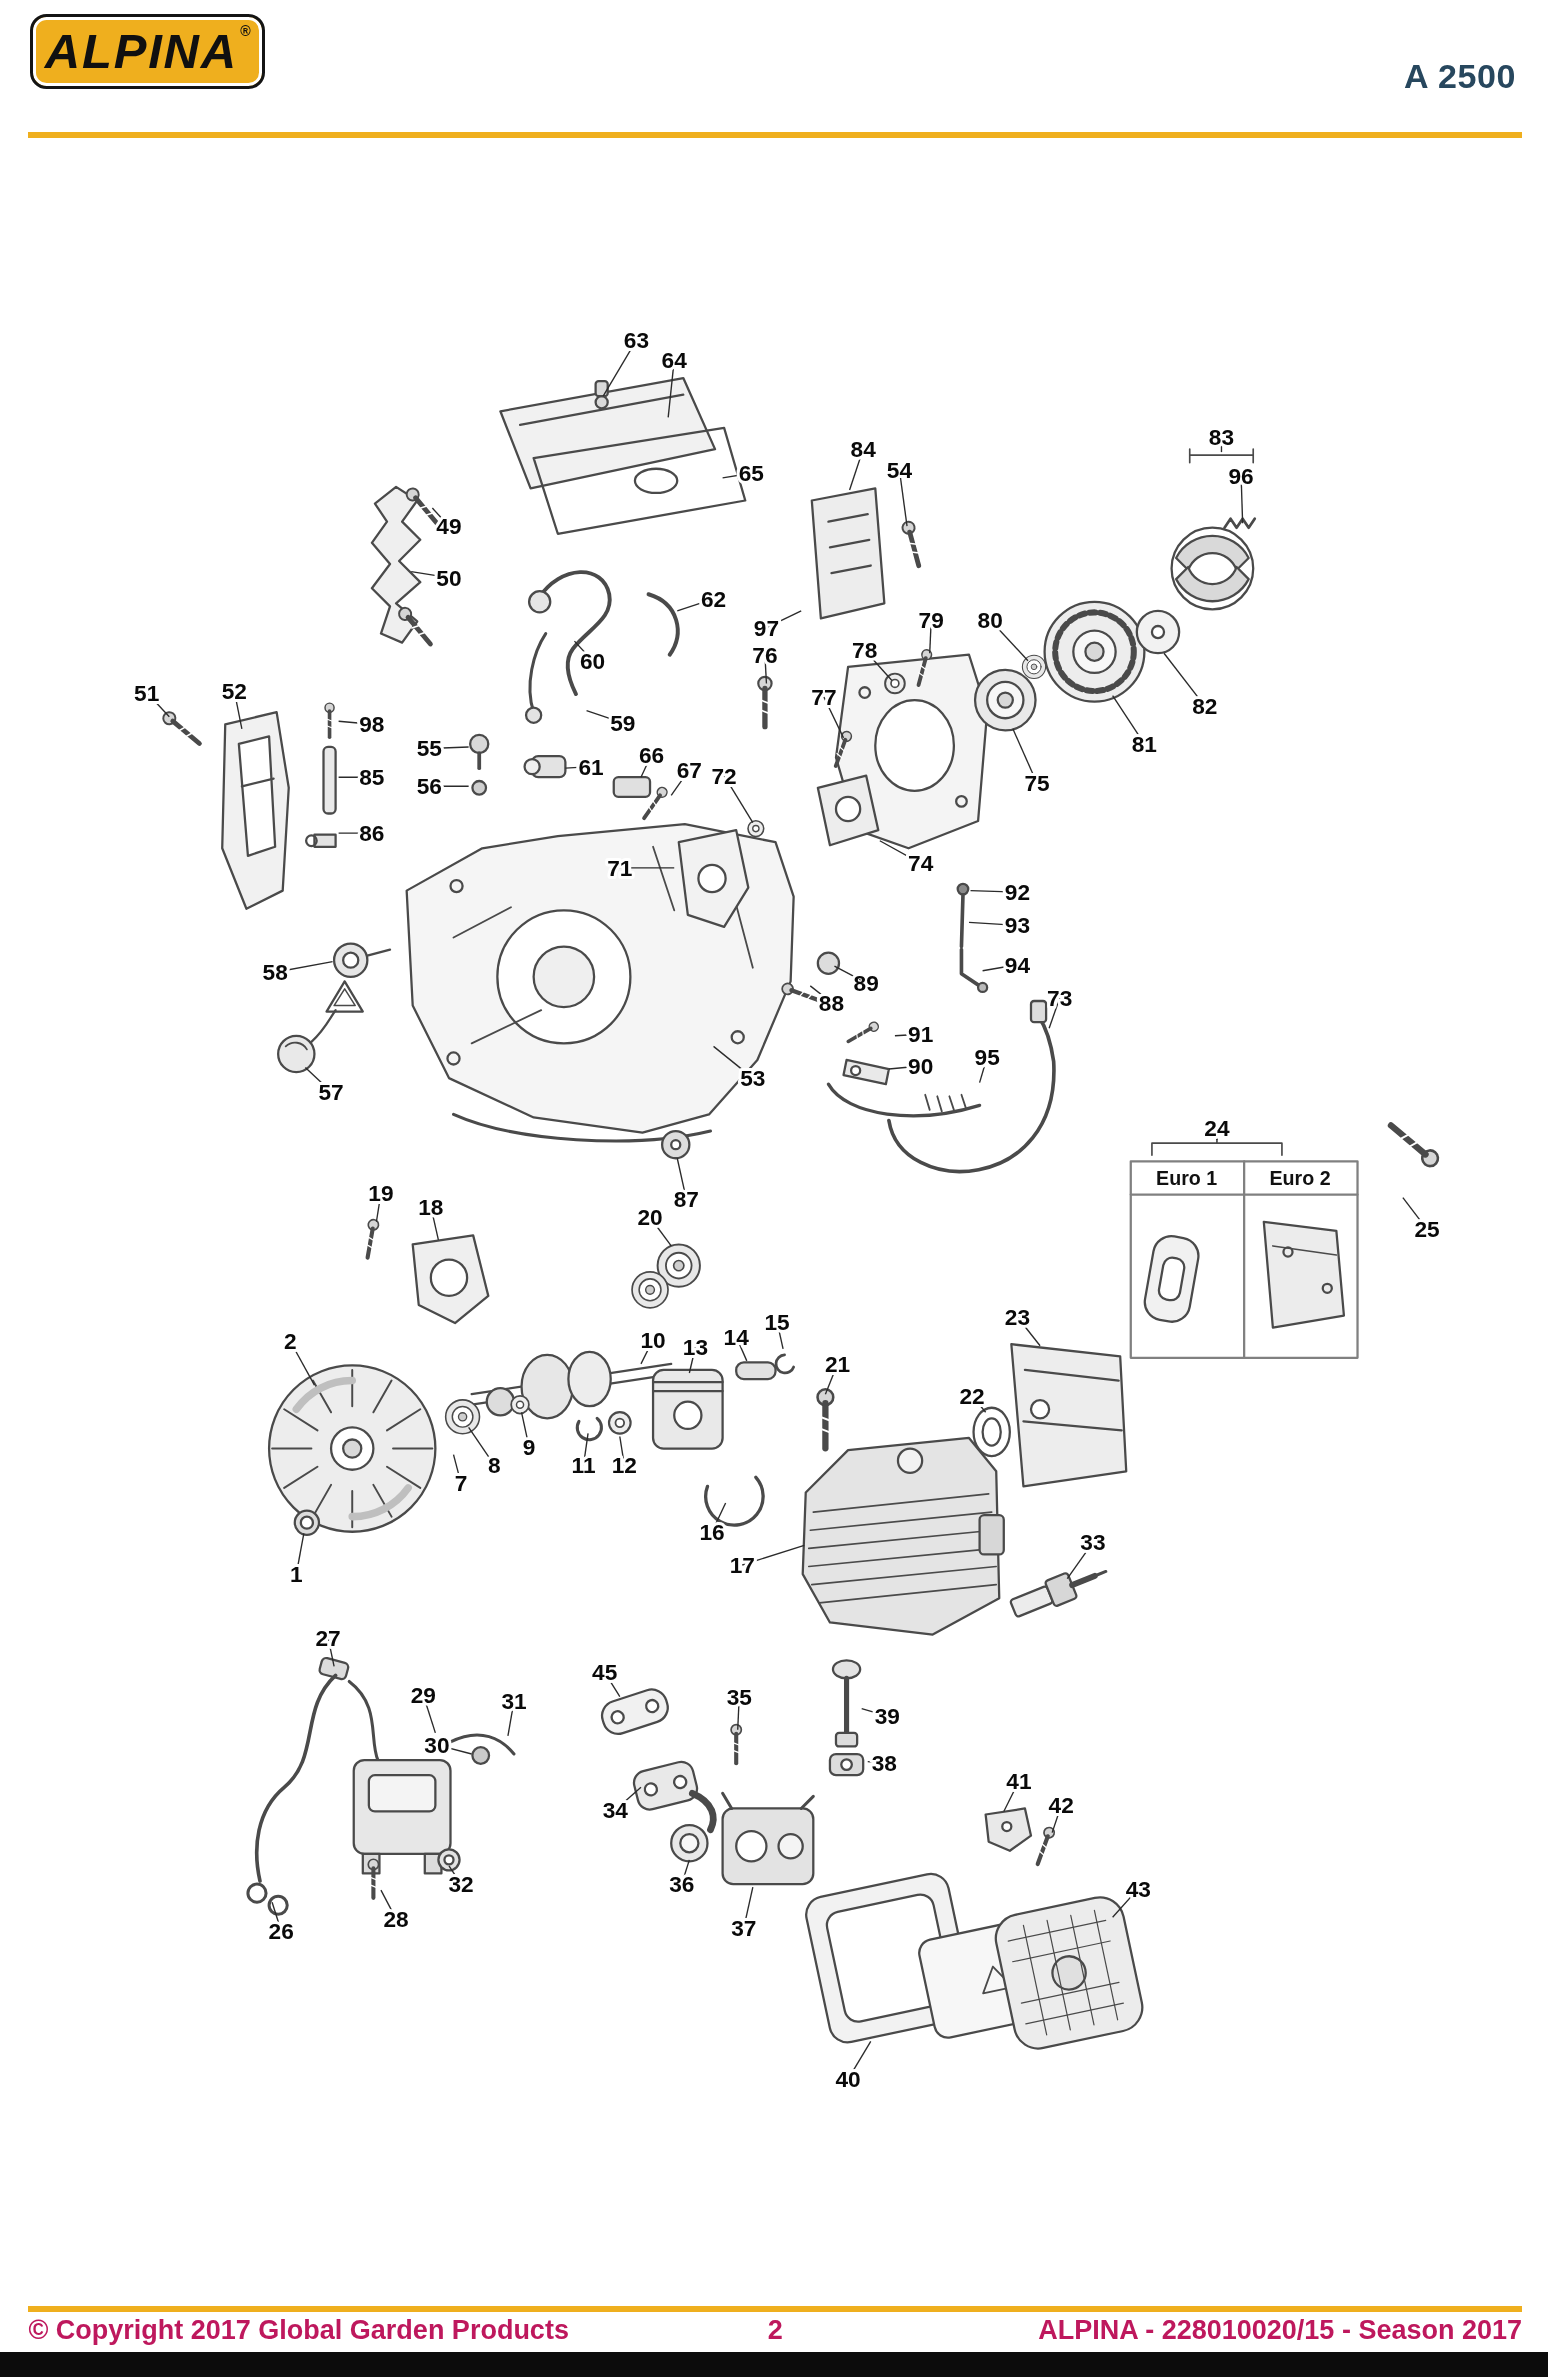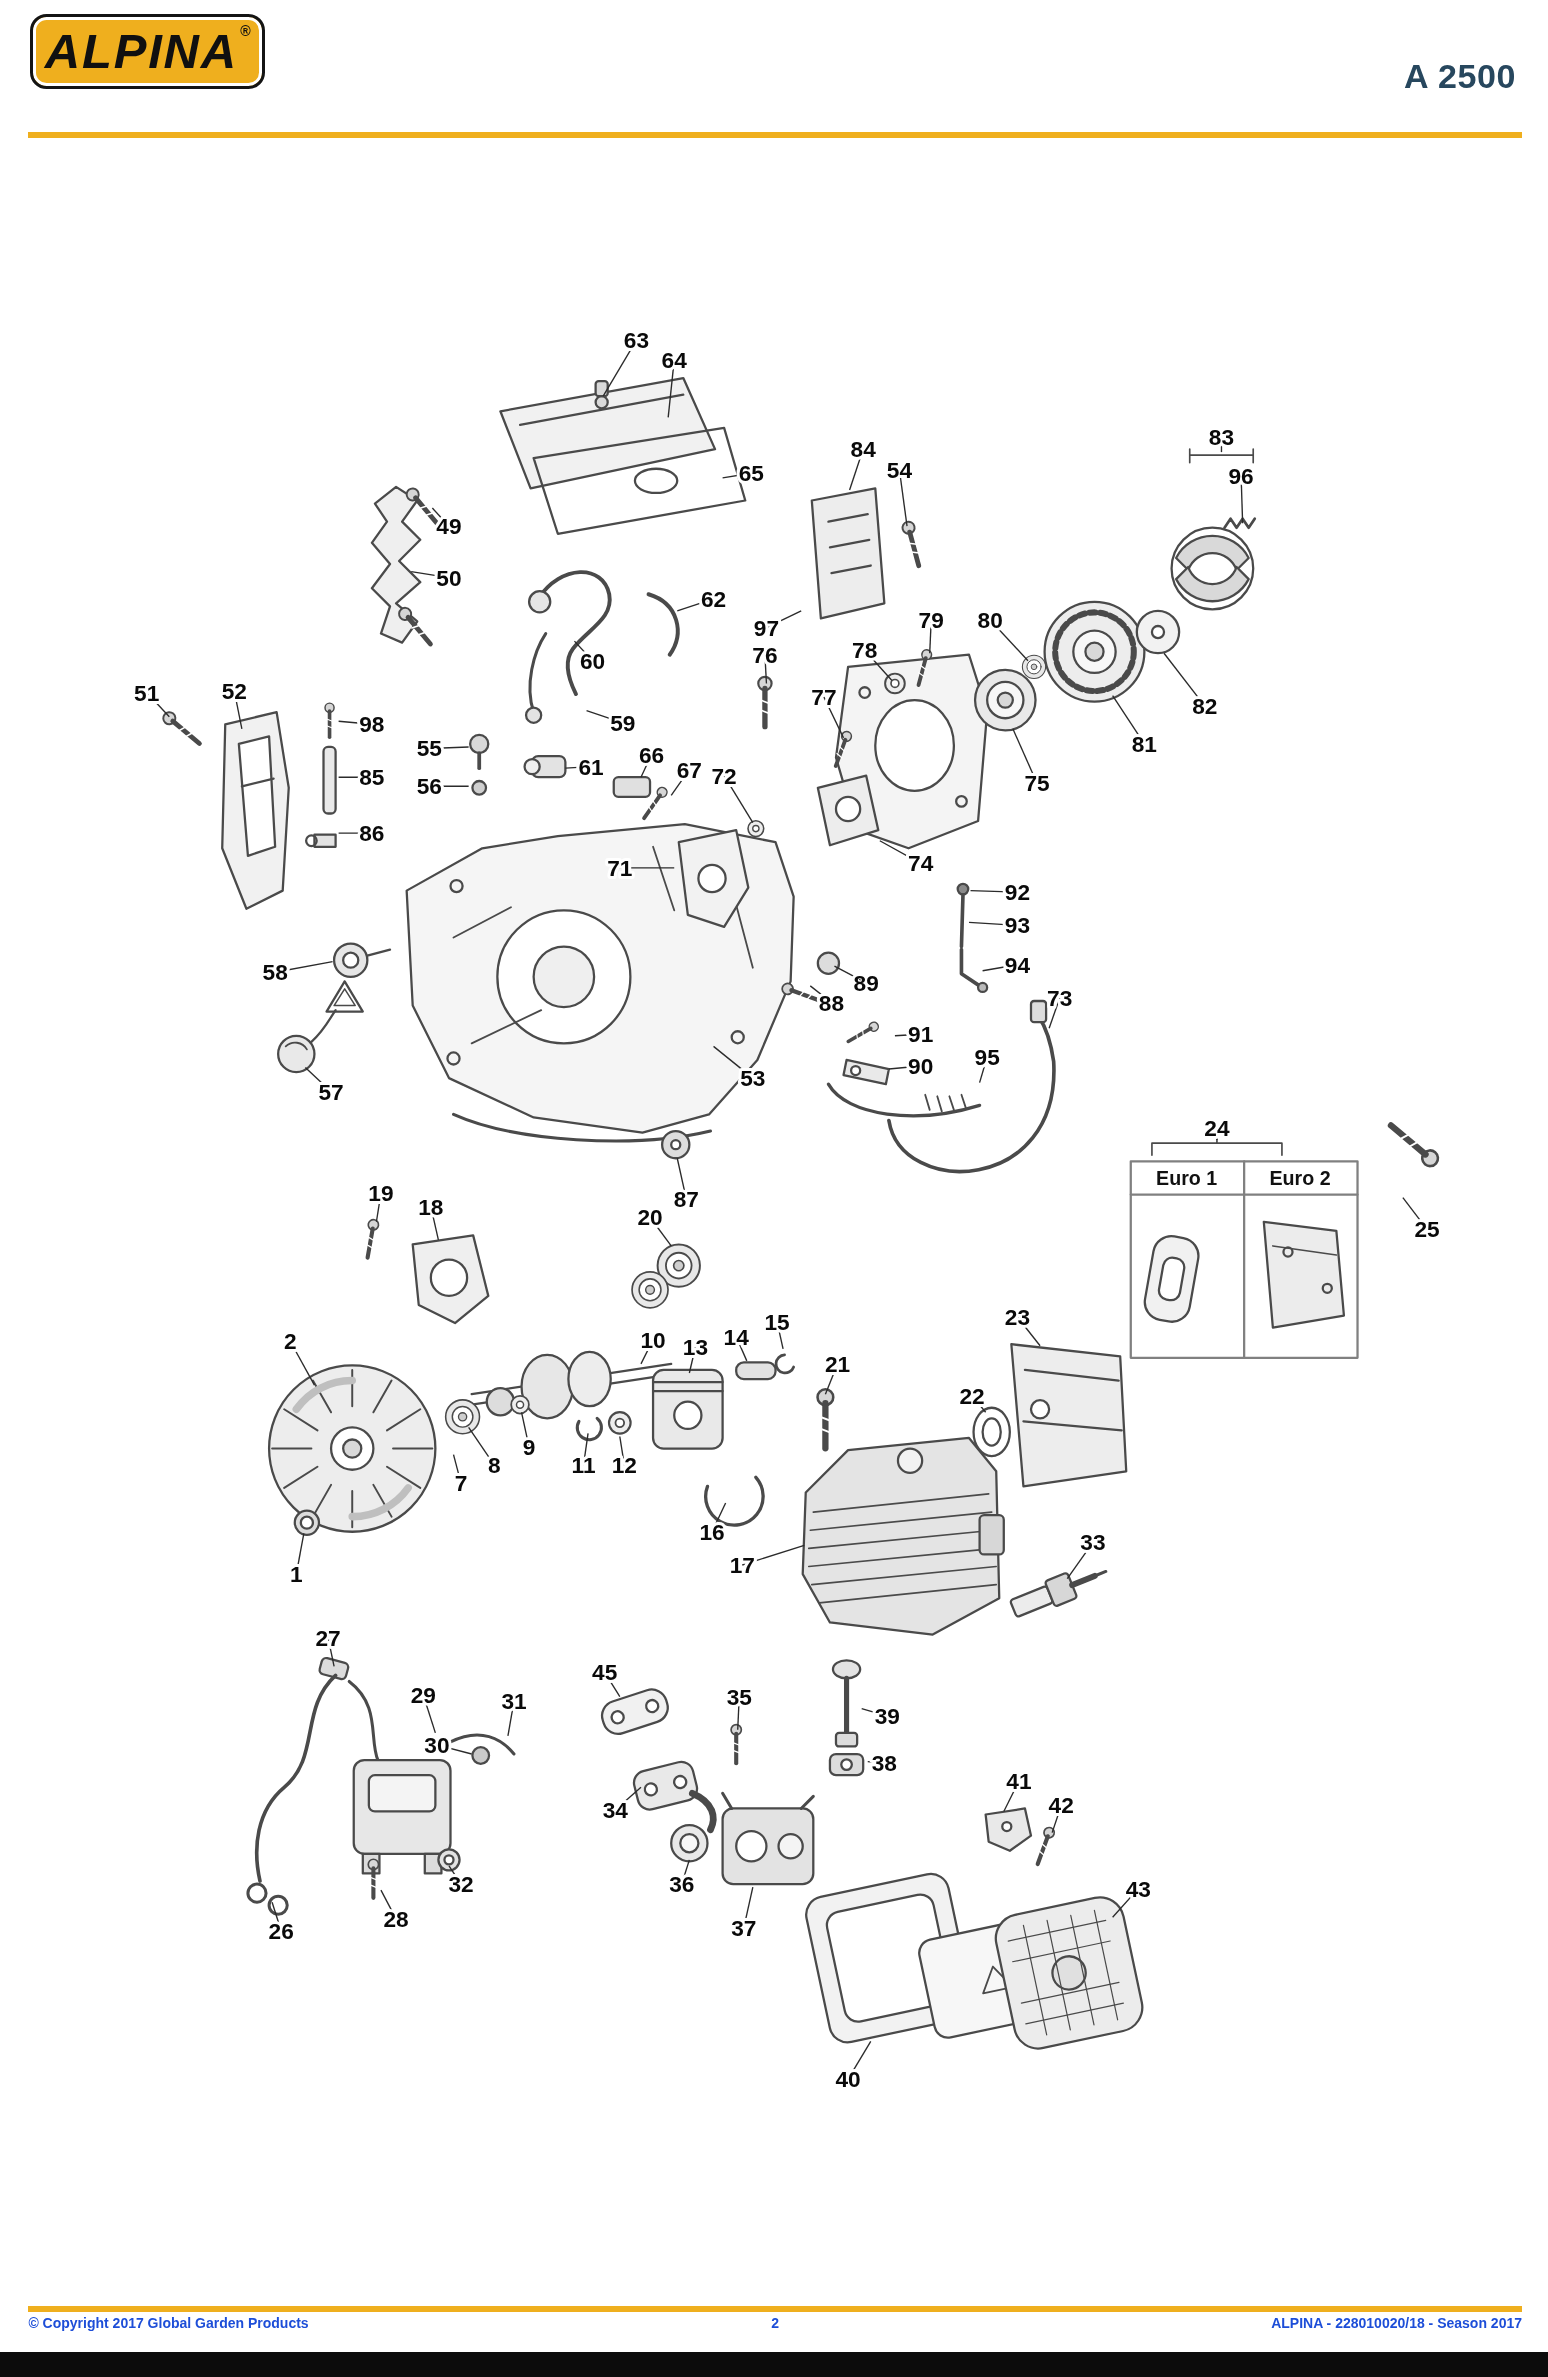--- a/index.html
+++ b/index.html
@@ -58,21 +58,21 @@
   }
   .leader{stroke:#2b2b2b;stroke-width:0.9;}
   .euro-h{
     font-family:"Liberation Sans", sans-serif;
     font-size:13px;font-weight:bold;fill:#111;
     text-anchor:middle;dominant-baseline:central;
   }
   
   .footer-row{
     position:absolute;left:28.4px;right:26px;top:2315px;height:28.4px;
-    font-size:14px;font-weight:bold;color:#1d4ed8;
+    font-size:27px;font-weight:bold;color:#be185d;
   }
   .footer-left{position:absolute;left:0;top:0;}
   .footer-center{position:absolute;left:0;right:0;top:0;text-align:center;}
   .footer-right{position:absolute;right:0;top:0;}
   .bottom-bar{
     position:absolute;left:0;bottom:0;width:100%;height:25px;background:#0c0c0c;
   }
 </style>
 </head>
 <body>
@@ -535,18 +535,18 @@
         <text x="753" y="1249" class="co">43</text>
         <line x1="561" y1="1375" x2="576" y2="1350" class="leader"></line>
         <text x="561" y="1375" class="co">40</text>
       </g>
   </svg>
 
   <div class="rule bottom"></div>
   <div class="footer-row">
     <span class="footer-left">© Copyright 2017 Global Garden Products</span>
     <span class="footer-center">2</span>
-    <span class="footer-right">ALPINA - 228010020/18 - Season 2017</span>
+    <span class="footer-right">ALPINA - 228010020/15 - Season 2017</span>
   </div>
   <div class="bottom-bar"></div>
 
 </div>
 
 
 </body></html>

